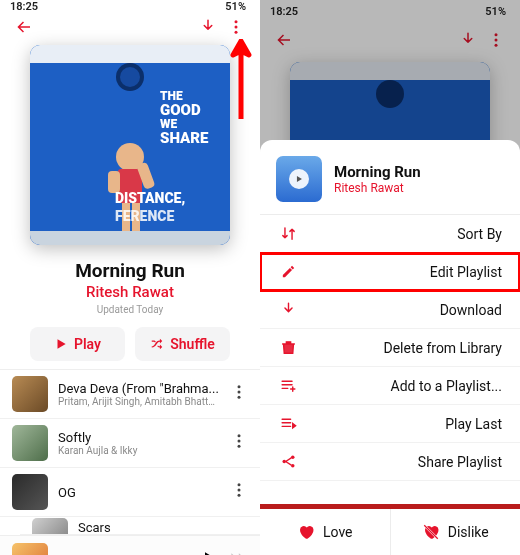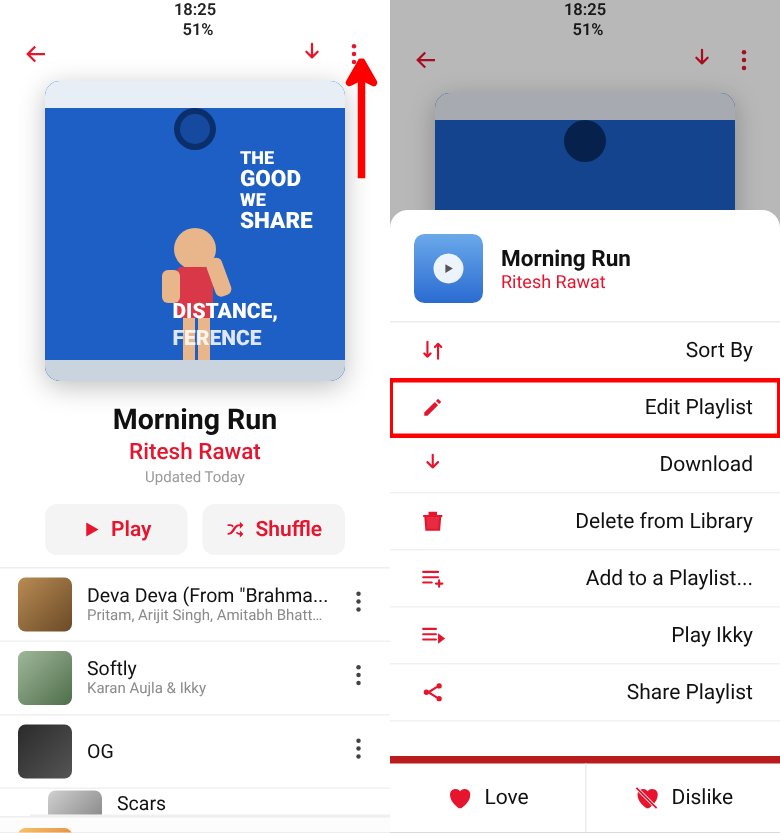--- a/index.html
+++ b/index.html
@@ -2,21 +2,21 @@
 <html><head>
 <meta charset="utf-8">
 <style>
   * { box-sizing: border-box; margin: 0; padding: 0; font-family: -apple-system, BlinkMacSystemFont, "Segoe UI", Roboto, Helvetica, Arial, sans-serif; }
   body { width: 520px; height: 555px; display: flex; background: #eee; overflow: hidden; }
   .screen { width: 260px; height: 555px; background: #fff; position: relative; display: flex; flex-direction: column; }
   .screen.right { filter: none; }
   .right-dim { position: absolute; inset: 0; background: rgba(0,0,0,0.28); z-index: 5; pointer-events: none; }
 
   
-  .statusbar { height: 22px; display: flex; align-items: center; justify-content: space-between; padding: 0 10px; font-size: 11px; font-weight: 600; color: #222; flex-direction: column; }
+  .statusbar { height: 22px; display: flex; align-items: center; justify-content: space-between; padding: 0 10px; font-size: 11px; font-weight: 600; color: #222; }
   .statusbar .sig { display: flex; align-items: center; gap: 4px; }
   .statusbar svg { display: block; }
 
   
   .header { height: 36px; display: flex; align-items: center; justify-content: space-between; padding: 0 10px; }
   .header .spacer { flex: 1; }
   .icon-btn { width: 28px; height: 28px; display: flex; align-items: center; justify-content: center; color: #e6142d; }
   .icon-btn svg { width: 18px; height: 18px; }
 
   
@@ -341,21 +341,21 @@
             </svg>
           </span>
         <span>Add to a Playlist...</span>
       </div>
       <div class="menu-item">
         <span class="mi-icon">
             <svg viewBox="0 0 24 24">
               <path d="M3 6h12M3 11h12M3 16h12M18 12l4 3-4 3v-6z" stroke="currentColor" stroke-width="2" fill="currentColor" stroke-linecap="round"></path>
             </svg>
           </span>
-        <span>Play Ikky</span>
+        <span>Play Last</span>
       </div>
       <div class="menu-item">
         <span class="mi-icon">
             <svg viewBox="0 0 24 24">
               <path d="M8 12l8-5M8 12l8 5" stroke="currentColor" stroke-width="2"></path>
               <circle cx="6" cy="12" r="2.5" fill="currentColor"></circle>
               <circle cx="18" cy="6" r="2.5" fill="currentColor"></circle>
               <circle cx="18" cy="18" r="2.5" fill="currentColor"></circle>
             </svg>
           </span>

